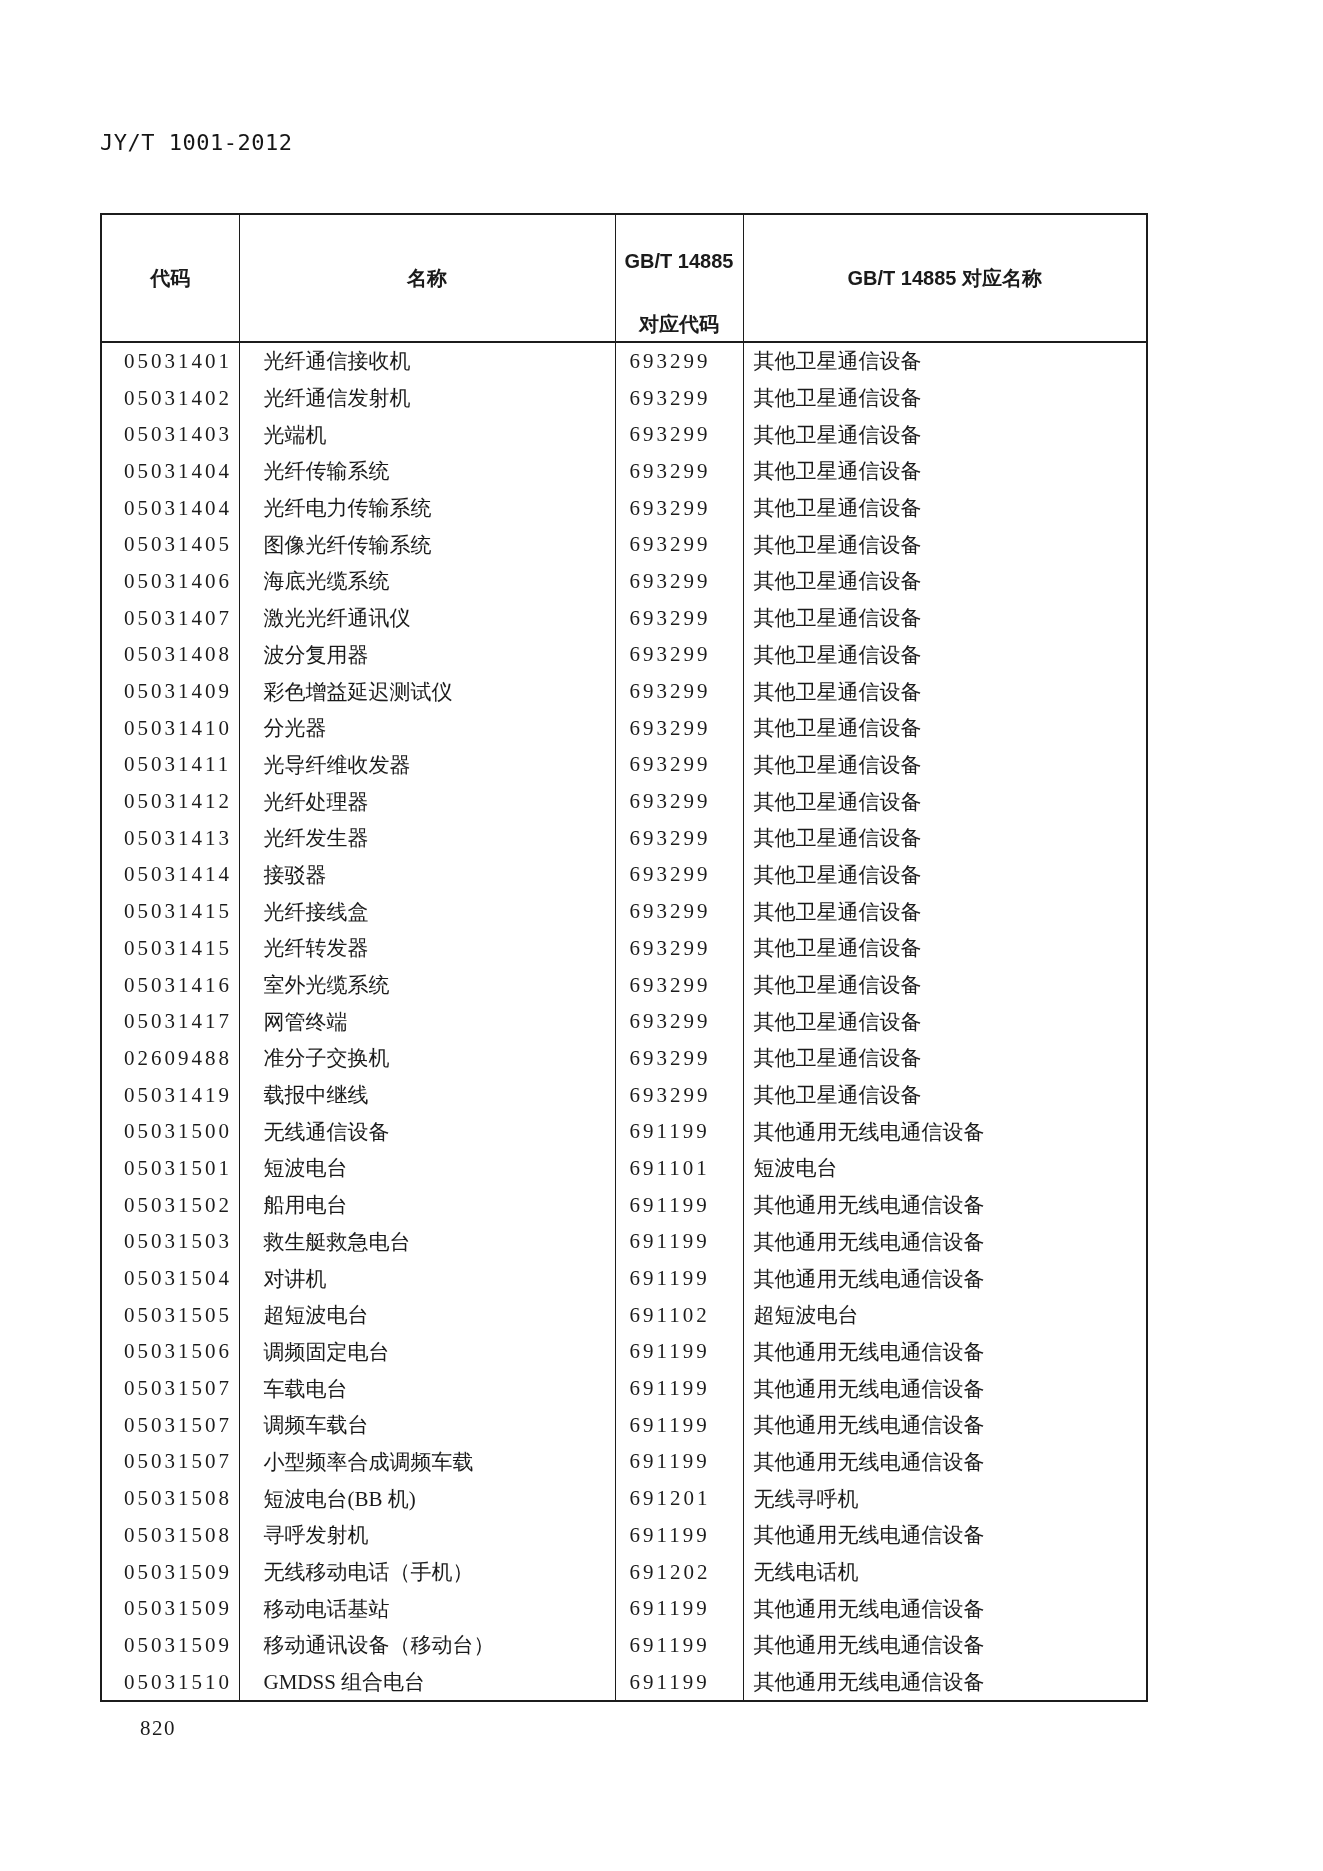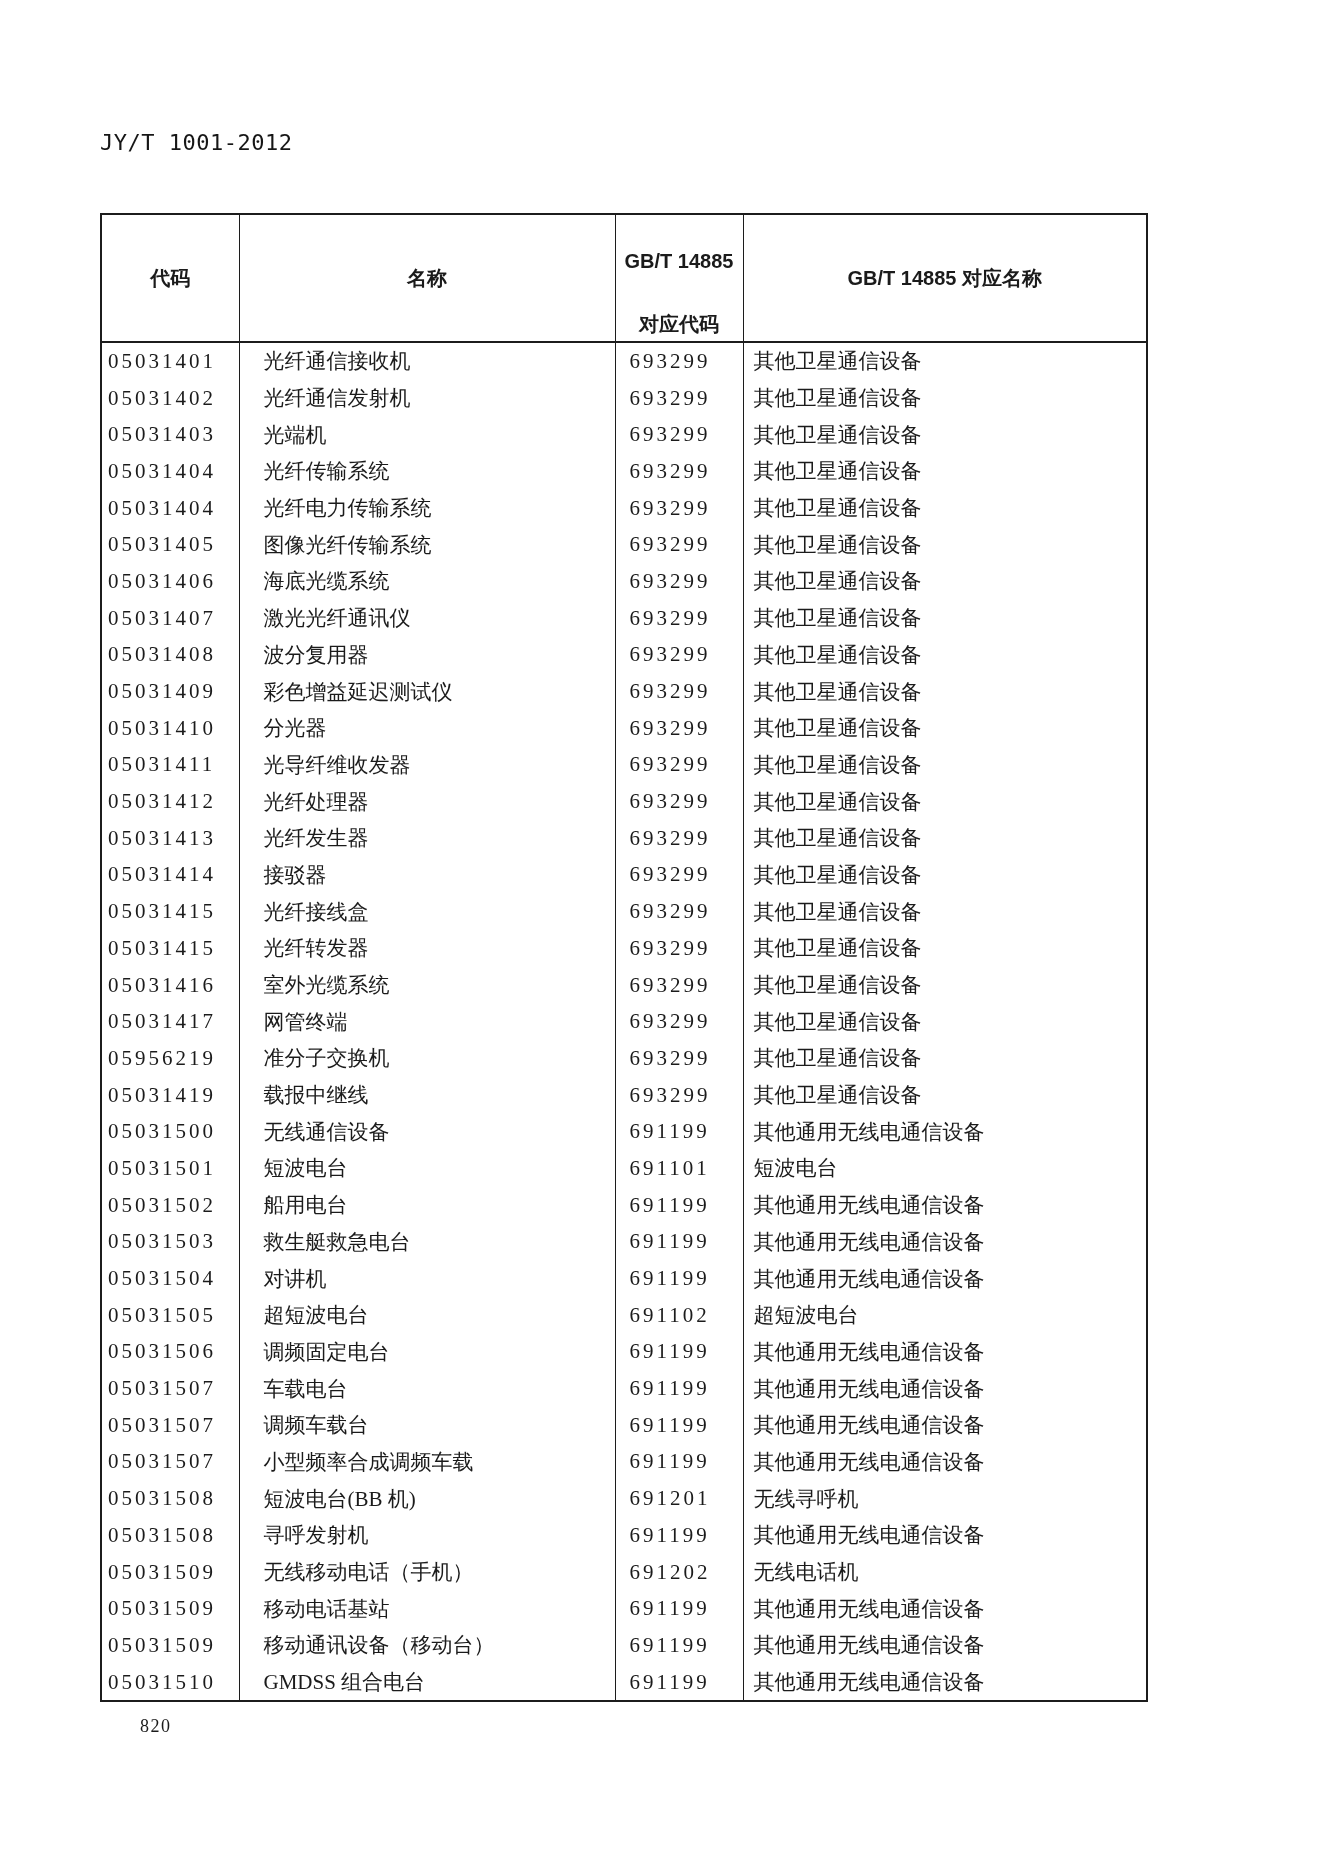--- a/index.html
+++ b/index.html
@@ -62,38 +62,38 @@
     border-top: none;
     border-bottom: none;
     height: 36.7px;
     vertical-align: middle;
     font-size: 21px;
     padding: 0;
     white-space: nowrap;
     overflow: hidden;
   }
   .code-table tbody td.cell-code {
-    padding-left: 6px;
+    padding-left: 22px;
     letter-spacing: 3px;
   }
   .code-table tbody td.cell-name {
     padding-left: 24px;
   }
   .code-table tbody td.cell-gbt-code {
     padding-left: 14px;
     letter-spacing: 3px;
   }
   .code-table tbody td.cell-gbt-name {
     padding-left: 10px;
   }
   .page-number {
     position: absolute;
     left: 140px;
     top: 1716px;
-    font-size: 18px;
+    font-size: 21px;
     letter-spacing: 1.5px;
     color: #1b1b1b;
   }
 </style>
 </head>
 <body>
 
 <div class="doc-code">JY/T 1001-2012</div>
 
 <table class="code-table">
@@ -223,21 +223,21 @@
         <td class="cell-gbt-code">693299</td>
         <td class="cell-gbt-name">其他卫星通信设备</td>
       </tr>
       <tr>
         <td class="cell-code">05031417</td>
         <td class="cell-name">网管终端</td>
         <td class="cell-gbt-code">693299</td>
         <td class="cell-gbt-name">其他卫星通信设备</td>
       </tr>
       <tr>
-        <td class="cell-code">05956219</td>
+        <td class="cell-code">02609488</td>
         <td class="cell-name">准分子交换机</td>
         <td class="cell-gbt-code">693299</td>
         <td class="cell-gbt-name">其他卫星通信设备</td>
       </tr>
       <tr>
         <td class="cell-code">05031419</td>
         <td class="cell-name">载报中继线</td>
         <td class="cell-gbt-code">693299</td>
         <td class="cell-gbt-name">其他卫星通信设备</td>
       </tr>

